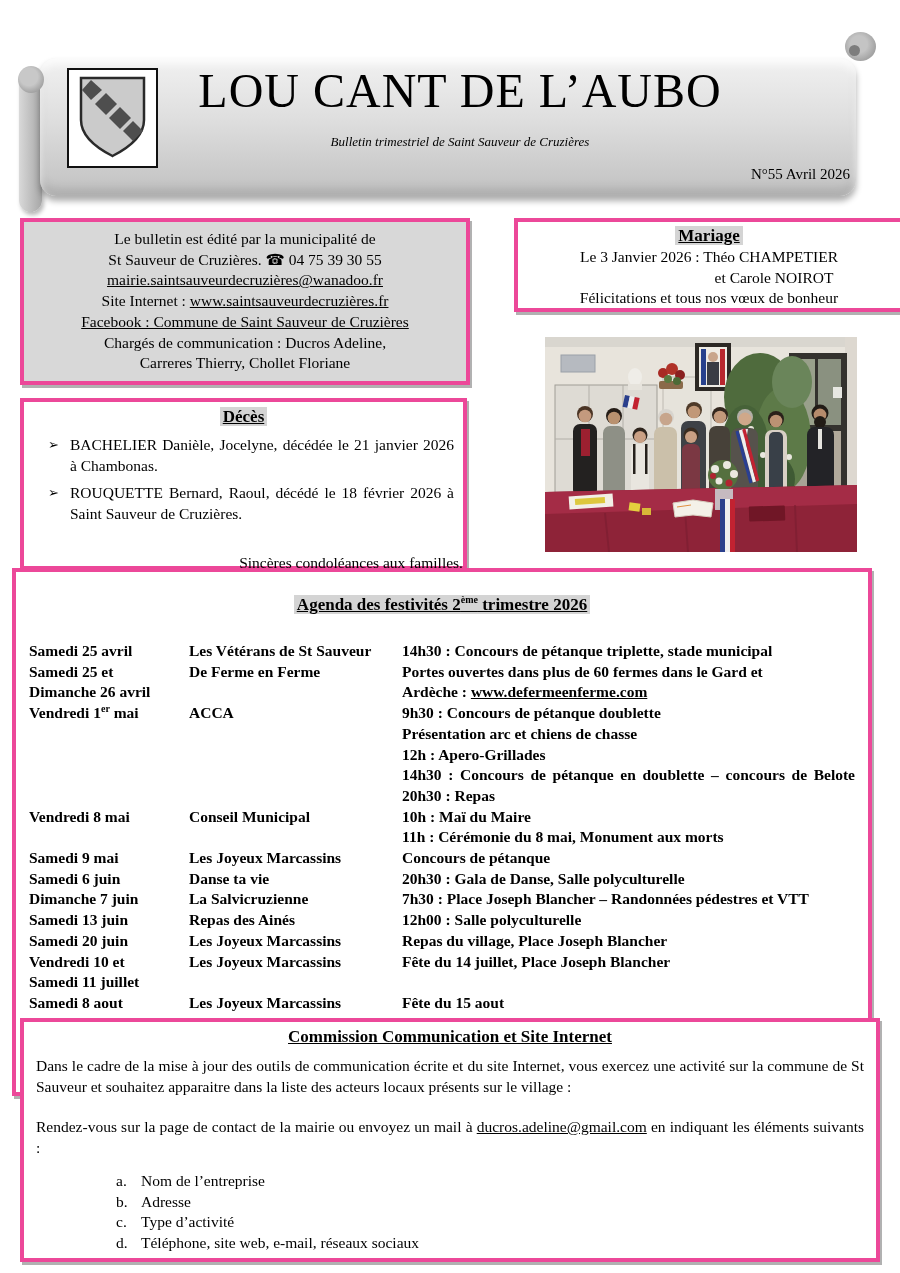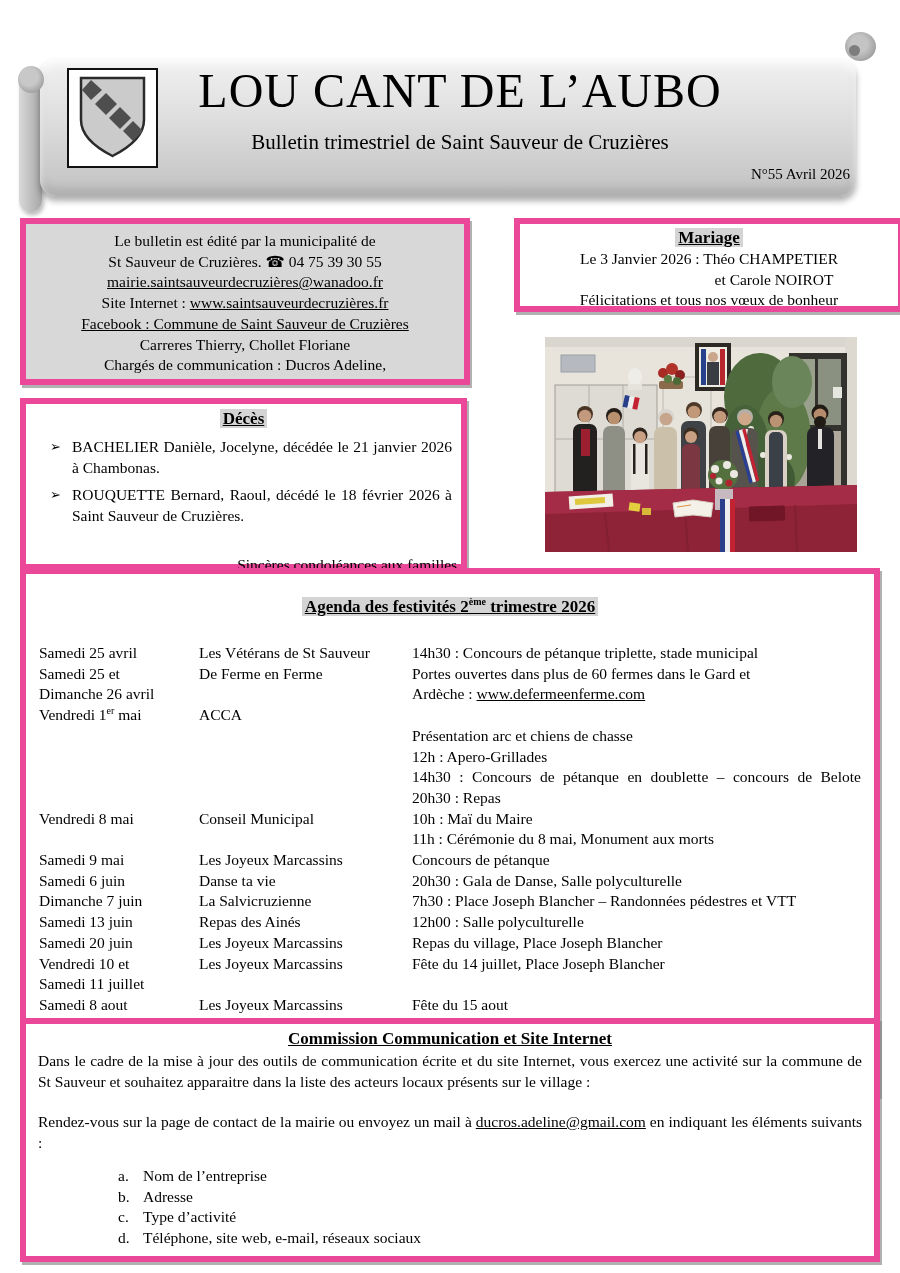--- a/index.html
+++ b/index.html
@@ -21,48 +21,48 @@
              background:radial-gradient(circle at 42% 40%,#c8c8c8 0 40%,#8f8f8f 90%);}
   .banner-band{position:absolute;left:40px;top:58px;width:816px;height:138px;border-radius:16px;
              background:linear-gradient(180deg,#f1f1f1 0%,#dedede 45%,#c1c1c1 100%);
              box-shadow:0 5px 6px rgba(0,0,0,.32), inset 0 6px 8px rgba(255,255,255,.8), inset 0 -8px 10px rgba(0,0,0,.10);}
   .curl-right{position:absolute;left:845px;top:32px;width:31px;height:29px;border-radius:50%;
              background:radial-gradient(circle at 45% 42%,#c4c4c4 0 35%,#8c8c8c 95%);}
   .curl-right:after{content:"";position:absolute;left:4px;top:13px;width:11px;height:11px;border-radius:50%;background:#7d7d7d;}
   .crest{position:absolute;left:67px;top:68px;width:91px;height:100px;background:#fff;border:2px solid #111;
          box-sizing:border-box;display:flex;align-items:center;justify-content:center;}
   .banner-title{position:absolute;left:175px;top:70px;width:570px;text-align:center;font-size:48px;line-height:42px;letter-spacing:1px;}
-  .banner-sub{position:absolute;left:175px;top:132px;width:570px;text-align:center;font-size:21px;}
+  .banner-sub{position:absolute;left:175px;top:132px;width:570px;text-align:center;font-size:13px;font-style:italic;}
   .banner-issue{position:absolute;left:600px;top:164px;width:250px;text-align:right;font-size:15px;}
 
   
-  .box{position:absolute;border:6px solid #ec4899;background:#fff;box-sizing:border-box;
+  .box{position:absolute;border:4px solid #ec4899;background:#fff;box-sizing:border-box;
        box-shadow:2px 3px 0 rgba(125,125,125,.6);}
   .box-info{left:20px;top:218px;width:450px;height:167px;background:#d8d8d8;padding-top:7px;text-align:center;}
   .box-mariage{left:514px;top:218px;width:390px;height:94px;padding-top:3px;}
   .box-deces{left:20px;top:398px;width:447px;height:172px;padding-top:4px;}
-  .box-agenda{left:20px;top:568px;width:860px;height:528px;padding-top:22px;}
+  .box-agenda{left:12px;top:568px;width:860px;height:528px;padding-top:22px;}
   .box-comm{left:20px;top:1018px;width:860px;height:244px;padding:4px 12px 0 12px;}
 
   .m-line2{text-align:center;padding-left:130px;}
 
   .deces-item{display:flex;padding:0 9px 0 24px;margin-top:7px;}
   .deces-item .bullet{width:22px;flex:none;font-size:13px;}
   .deces-item .dtxt{flex:1;text-align:justify;}
   .deces-footer{margin-top:28px;padding-left:46px;text-align:right;}
 
   .agenda-table{margin:25px 13px 0 13px;}
-  .agenda-line{display:flex;}
+  .agenda-line{display:flex;font-weight:bold;}
   .c-date{width:160px;flex:none;}
   .c-org{width:213px;flex:none;}
   .c-desc{flex:1;}
   .spread{text-align:justify;text-align-last:justify;}
 
   .comm-p{text-align:justify;margin:0;}
-  .comm-p1{margin-top:1px;}
+  .comm-p1{margin-top:8px;}
   .comm-p2{margin-top:20px;}
   .comm-list{margin-top:12px;margin-left:80px;}
   .cli{display:flex;}
   .cmark{width:25px;flex:none;}
 
   .photo{position:absolute;left:545px;top:337px;width:312px;height:215px;}
 </style>
 </head>
 <body>
 
@@ -93,22 +93,22 @@
       <span>St Sauveur de Cruzières.</span>
       <span class="sym">☎</span>
       <span>04 75 39 30 55</span>
     </div>
     <div><span class="doc-link">mairie.saintsauveurdecruzières@wanadoo.fr</span></div>
     <div>
       <span>Site Internet :</span>
       <span class="doc-link">www.saintsauveurdecruzières.fr</span>
     </div>
     <div><span class="doc-link">Facebook : Commune de Saint Sauveur de Cruzières</span></div>
+    <div>Chargés de communication : Ducros Adeline,</div>
     <div>Carreres Thierry, Chollet Floriane</div>
-    <div>Chargés de communication : Ducros Adeline,</div>
   </div>
 
   <div class="box box-mariage">
     <div class="sec-title"><span class="hl"><span>Mariage</span></span></div>
     <div class="center">Le 3 Janvier 2026 : Théo CHAMPETIER</div>
     <div class="m-line2">et Carole NOIROT</div>
     <div class="center">Félicitations et tous nos vœux de bonheur</div>
   </div>
 
   <svg class="photo" viewBox="0 0 312 215">
@@ -283,20 +283,21 @@
           <span class="c-desc">Portes ouvertes dans plus de 60 fermes dans le Gard et</span>
         </div>
         <div class="agenda-line">
           <span class="c-date">Dimanche 26 avril</span>
           <span class="c-org"></span>
           <span class="c-desc">Ardèche : <span class="doc-link">www.defermeenferme.com</span></span>
         </div>
         <div class="agenda-line">
           <span class="c-date">Vendredi 1<sup>er</sup> mai</span>
           <span class="c-org">ACCA</span>
+          <span class="c-desc">9h30 : Concours de pétanque doublette</span>
         </div>
         <div class="agenda-line">
           <span class="c-date"></span>
           <span class="c-org"></span>
           <span class="c-desc">Présentation arc et chiens de chasse</span>
         </div>
         <div class="agenda-line">
           <span class="c-date"></span>
           <span class="c-org"></span>
           <span class="c-desc">12h : Apero-Grillades</span>

